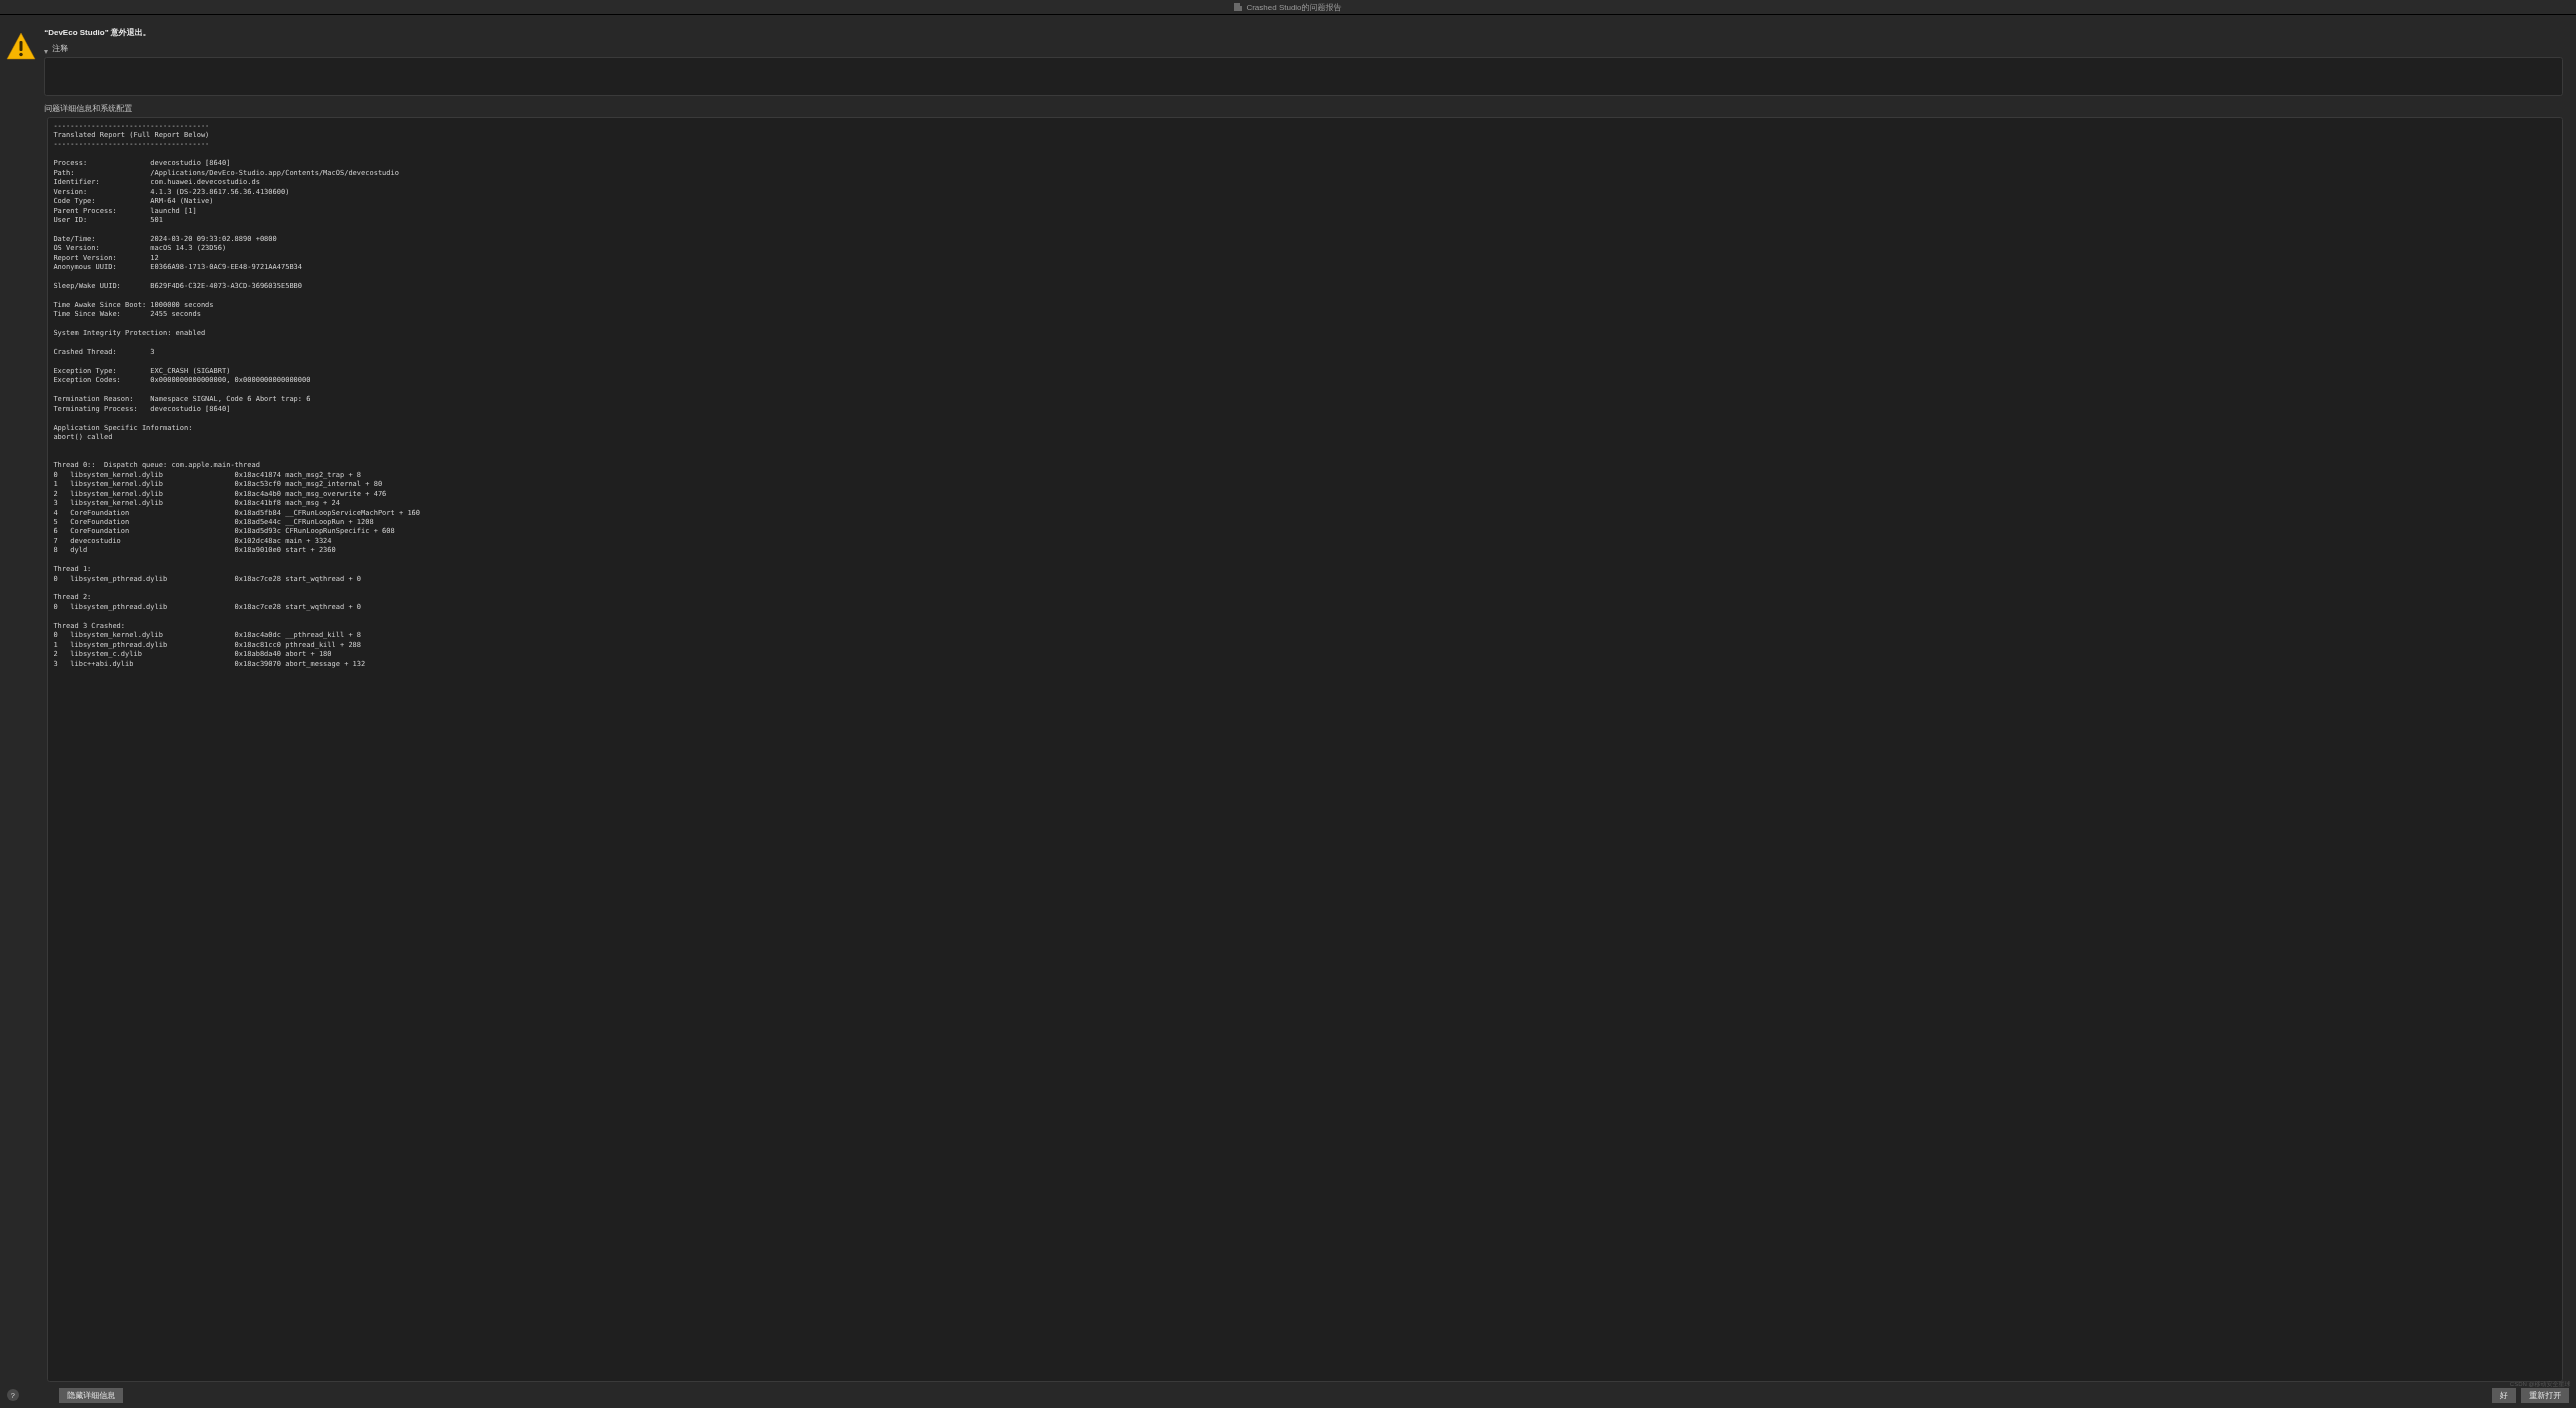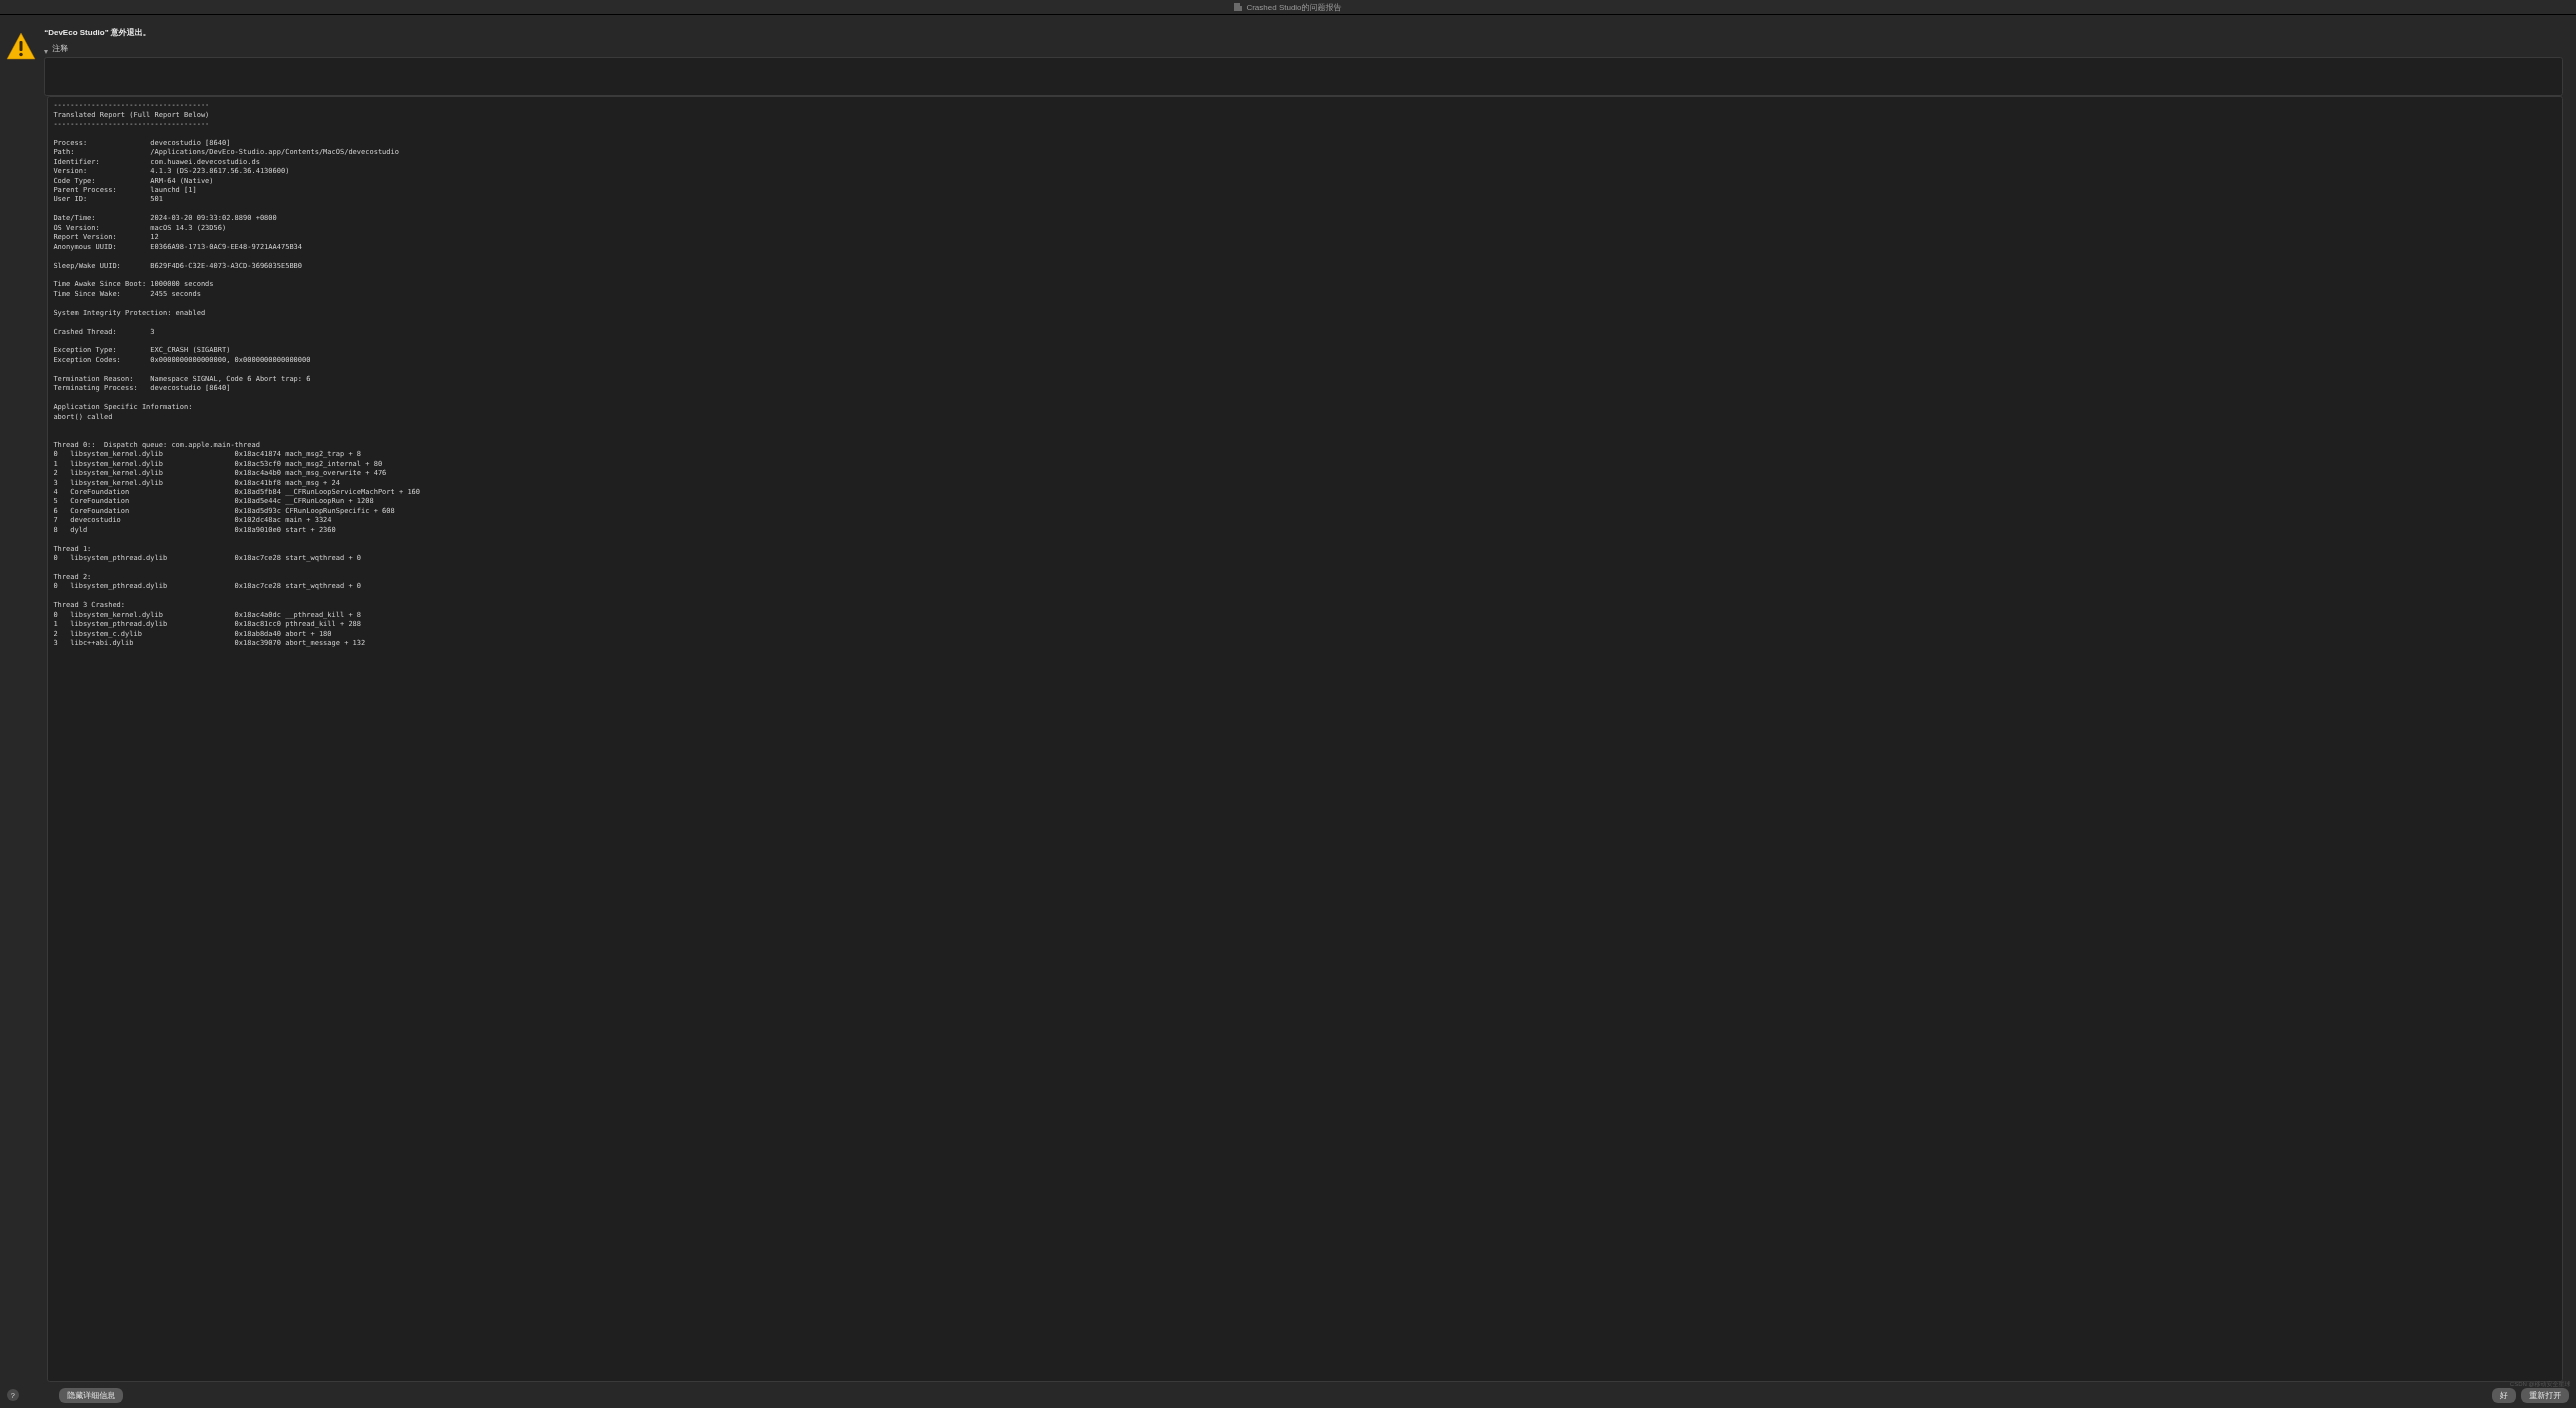--- a/index.html
+++ b/index.html
@@ -135,21 +135,21 @@
       align-items: center;
       justify-content: center;
       font-size: 7.4px;
       margin-right: 35px;
       cursor: pointer;
     }
     .btn {
       background: #5a5a5a;
       color: #e8e8e8;
       border: none;
-      border-radius: 6px;
+      border-radius: 0;
       padding: 2px 8px;
       font-size: 8px;
       cursor: pointer;
       margin-left: 5.4px;
     }
     .spacer { flex: 1; }
     .watermark {
       position: fixed;
       right: 5.4px;
       bottom: 19px;
@@ -173,20 +173,21 @@
       <circle cx="32" cy="47" r="3.5" fill="#3a2a00"></circle>
     </svg>
   </div>
   <div class="content-col">
     <div class="heading">“DevEco Studio” 意外退出。</div>
     <div class="disclosure">
       <span class="tri"></span>
       <span>注释</span>
     </div>
     <textarea class="comment-box" value="" style=""></textarea>
+    <div class="section-label">问题详细信息和系统配置</div>
   </div>
 </div>
 
 <div class="report-wrap">
   <div class="report-box">-------------------------------------
 Translated Report (Full Report Below)
 -------------------------------------
 
 Process:               devecostudio [8640]
 Path:                  /Applications/DevEco-Studio.app/Contents/MacOS/devecostudio

